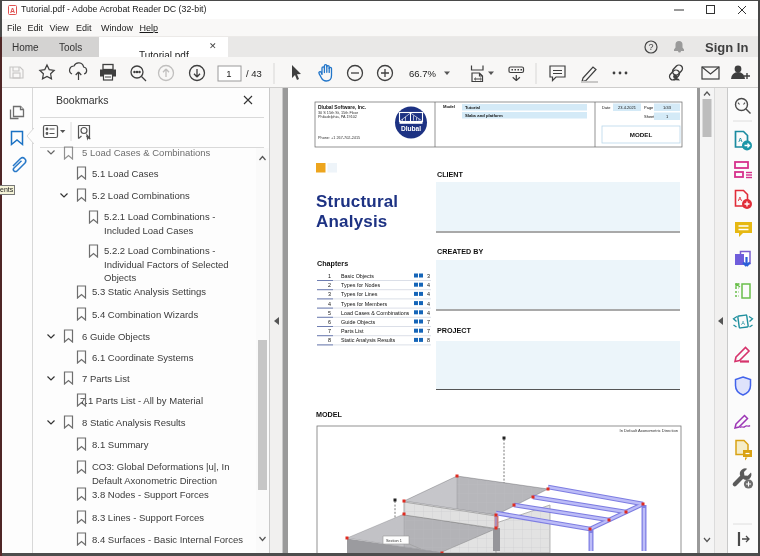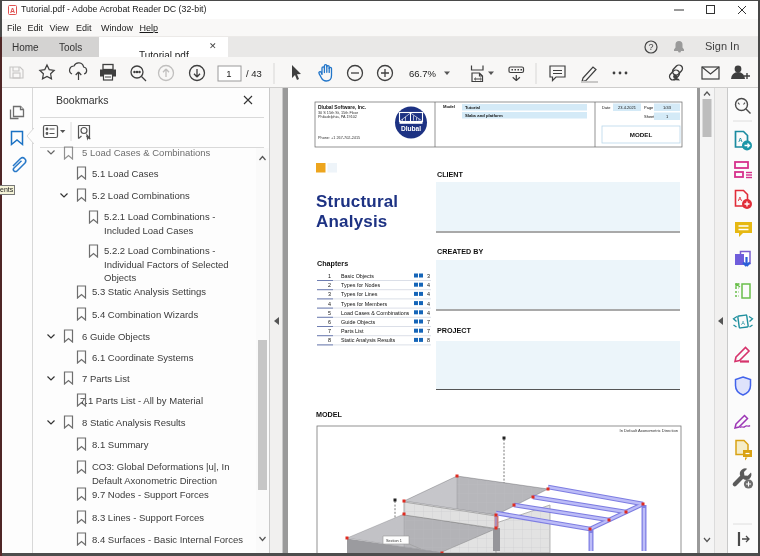--- a/index.html
+++ b/index.html
@@ -38,21 +38,21 @@
 <div class="abs" style="left:59px;top:41.5px;font-size:10px;color:#333;">Tools</div>
 <div class="abs" style="left:99px;top:37px;width:129px;height:20px;background:#fff;"></div>
 <div class="abs" style="left:139px;top:41.5px;font-size:10px;color:#222;margin-top:8px;">Tutorial.pdf</div>
 <div class="abs" style="left:209px;top:41px;font-size:9px;color:#444;">✕</div>
 
 <svg class="abs" style="left:644px;top:39px;" width="116" height="16" viewBox="0 0 116 16">
   <circle cx="7" cy="8" r="6" fill="none" stroke="#444" stroke-width="1.2"></circle>
   <text x="7" y="11" font-size="9" fill="#444" text-anchor="middle" font-family="Liberation Sans">?</text>
   <path d="M34 12 a1.5 1.5 0 0 0 3 0 z M30 12 h10 v-1.5 l-1.5-2 v-3 a3.5 3.5 0 0 0-7 0 v3 l-1.5 2 z" fill="#9a9a9a"></path>
 </svg>
-<div class="abs" style="left:705px;top:40px;font-size:11px;font-weight:normal;color:#3f3f3f;">Sign In</div>
+<div class="abs" style="left:705px;top:40px;font-size:13px;font-weight:bold;color:#3f3f3f;">Sign In</div>
 
 <div class="abs" style="left:0;top:57px;width:760px;height:31px;background:#f8f7f6;border-bottom:1px solid #cecdcc;"></div>
 <svg class="abs" style="left:0;top:57px;" width="760" height="31" viewBox="0 0 760 31">
 
   <g stroke="#c6c5c4" fill="none" stroke-width="1.1">
     <path d="M10 10 h10 l3 3 v8 h-13 z"></path>
     <path d="M13 10 v4 h6 v-4"></path>
     <rect x="13" y="16" width="7" height="5"></rect>
   </g>
 
@@ -281,21 +281,21 @@
 <div class="bmrow" style="left:92px;top:438px;">8.1 Summary</div>
 
 <svg class="bmi" style="left:76px;top:460px;" viewBox="0 0 11 14">
       <path d="M1.5 1 h8 v12 l-4-3.4 -4 3.4 z" stroke="#6e6e6e" fill="none" stroke-width="1.2"></path>
     </svg>
 <div class="bmrow" style="left:92px;top:460px;">CO3: Global Deformations |u|, In<br>Default Axonometric Direction</div>
 
 <svg class="bmi" style="left:76px;top:487px;" viewBox="0 0 11 14">
       <path d="M1.5 1 h8 v12 l-4-3.4 -4 3.4 z" stroke="#6e6e6e" fill="none" stroke-width="1.2"></path>
     </svg>
-<div class="bmrow" style="left:92px;top:488px;">9.7 Nodes - Support Forces</div>
+<div class="bmrow" style="left:92px;top:488px;">3.8 Nodes - Support Forces</div>
 
 <svg class="bmi" style="left:76px;top:510px;" viewBox="0 0 11 14">
       <path d="M1.5 1 h8 v12 l-4-3.4 -4 3.4 z" stroke="#6e6e6e" fill="none" stroke-width="1.2"></path>
     </svg>
 <div class="bmrow" style="left:92px;top:511px;text-align:center;">8.3 Lines - Support Forces</div>
 
 <svg class="bmi" style="left:76px;top:532px;" viewBox="0 0 11 14">
       <path d="M1.5 1 h8 v12 l-4-3.4 -4 3.4 z" stroke="#6e6e6e" fill="none" stroke-width="1.2"></path>
     </svg>
 <div class="bmrow" style="left:92px;top:533px;">8.4 Surfaces - Basic Internal Forces</div>

